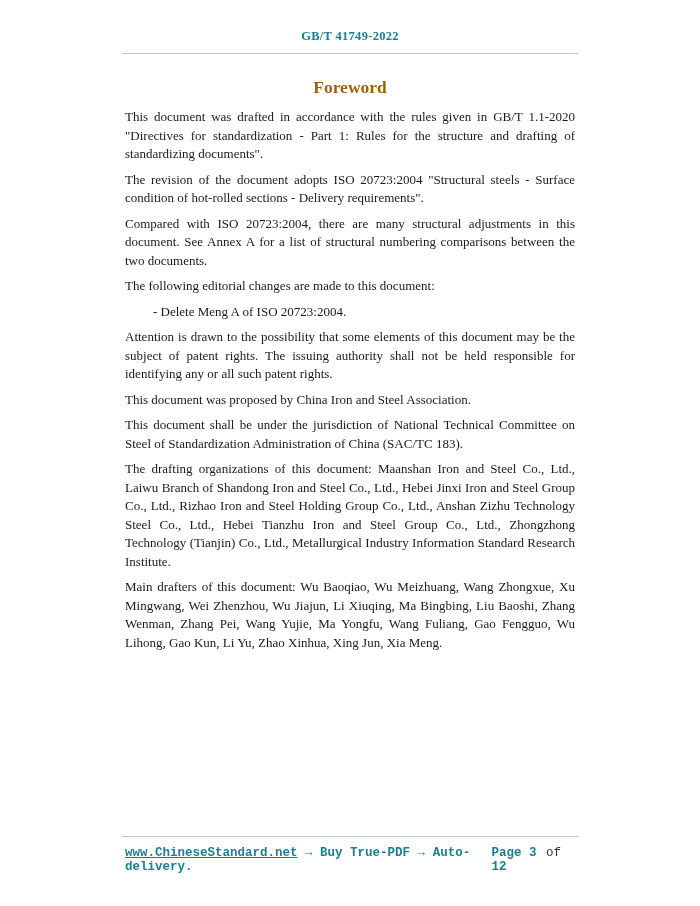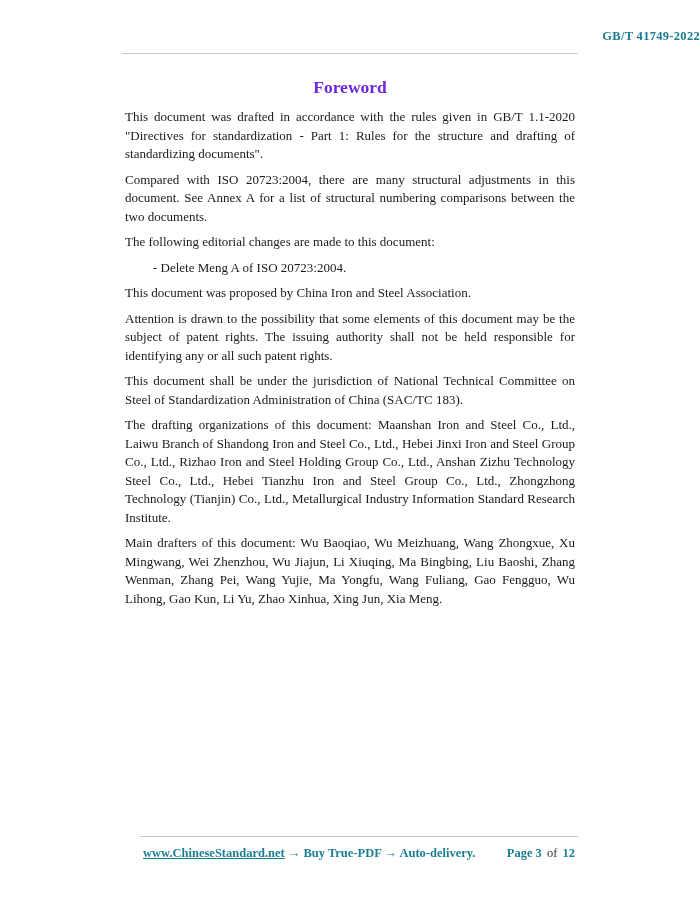--- a/index.html
+++ b/index.html
@@ -11,62 +11,63 @@
   }
   .page {
     position: relative;
     width: 700px;
     height: 906px;
     background: #ffffff;
     overflow: hidden;
   }
 
   
-  .header { padding-top: 29px; text-align: right; }
+  .header { padding-top: 29px; text-align: center; }
   .doc-code {
     color: var(--accent, #1a7e93);
     font-weight: bold;
     font-size: 12.5px;
     letter-spacing: 0.3px;
   }
   .header-rule {
     border: none;
     border-top: 1px solid #bccbce;
     margin: 9px 122px 0 122px;
   }
 
   
   .page-title {
     text-align: center;
     font-size: 17.5px;
     font-weight: bold;
-    color: #6d28d9;
+    color: #a16207;
     margin-top: 23px;
   }
 
   
   .content { padding: 0 125px; margin-top: 10px; }
   .para {
     font-size: 13px;
     line-height: 18.5px;
     text-align: justify;
     margin-bottom: 7px;
     color: #1a1a1a;
   }
   .para.indent {
     padding-left: 28px;
     text-align: left;
   }
 
   
   .footer {
     position: absolute;
-    left: 18px;
+    left: 0;
     right: 0;
     top: 836px;
+    font-family: Liberation Mono, monospace;
   }
   .footer-rule {
     border: none;
     border-top: 1px solid #bccbce;
     margin: 0 122px 9px 122px;
   }
   .footer-row {
     display: flex;
     justify-content: space-between;
     align-items: baseline;
@@ -96,25 +97,26 @@
   <header class="header">
     <div class="doc-code">GB/T 41749-2022</div>
     <hr class="header-rule">
   </header>
 
   <main>
     <h1 class="page-title">Foreword</h1>
 
     <div class="content">
       <p class="para">This document was drafted in accordance with the rules given in GB/T 1.1-2020 "Directives for standardization - Part 1: Rules for the structure and drafting of standardizing documents".</p>
+      <p class="para">The revision of the document adopts ISO 20723:2004 "Structural steels - Surface condition of hot-rolled sections - Delivery requirements".</p>
       <p class="para">Compared with ISO 20723:2004, there are many structural adjustments in this document. See Annex A for a list of structural numbering comparisons between the two documents.</p>
       <p class="para">The following editorial changes are made to this document:</p>
       <p class="para indent">- Delete Meng A of ISO 20723:2004.</p>
+      <p class="para">Attention is drawn to the possibility that some elements of this document may be the subject of patent rights. The issuing authority shall not be held responsible for identifying any or all such patent rights.</p>
       <p class="para">This document was proposed by China Iron and Steel Association.</p>
-      <p class="para">Attention is drawn to the possibility that some elements of this document may be the subject of patent rights. The issuing authority shall not be held responsible for identifying any or all such patent rights.</p>
       <p class="para">This document shall be under the jurisdiction of National Technical Committee on Steel of Standardization Administration of China (SAC/TC 183).</p>
       <p class="para">The drafting organizations of this document: Maanshan Iron and Steel Co., Ltd., Laiwu Branch of Shandong Iron and Steel Co., Ltd., Hebei Jinxi Iron and Steel Group Co., Ltd., Rizhao Iron and Steel Holding Group Co., Ltd., Anshan Zizhu Technology Steel Co., Ltd., Hebei Tianzhu Iron and Steel Group Co., Ltd., Zhongzhong Technology (Tianjin) Co., Ltd., Metallurgical Industry Information Standard Research Institute.</p>
       <p class="para">Main drafters of this document: Wu Baoqiao, Wu Meizhuang, Wang Zhongxue, Xu Mingwang, Wei Zhenzhou, Wu Jiajun, Li Xiuqing, Ma Bingbing, Liu Baoshi, Zhang Wenman, Zhang Pei, Wang Yujie, Ma Yongfu, Wang Fuliang, Gao Fengguo, Wu Lihong, Gao Kun, Li Yu, Zhao Xinhua, Xing Jun, Xia Meng.</p>
     </div>
   </main>
 
   <footer class="footer">
     <hr class="footer-rule">
     <div class="footer-row">
       <div class="footer-left">

